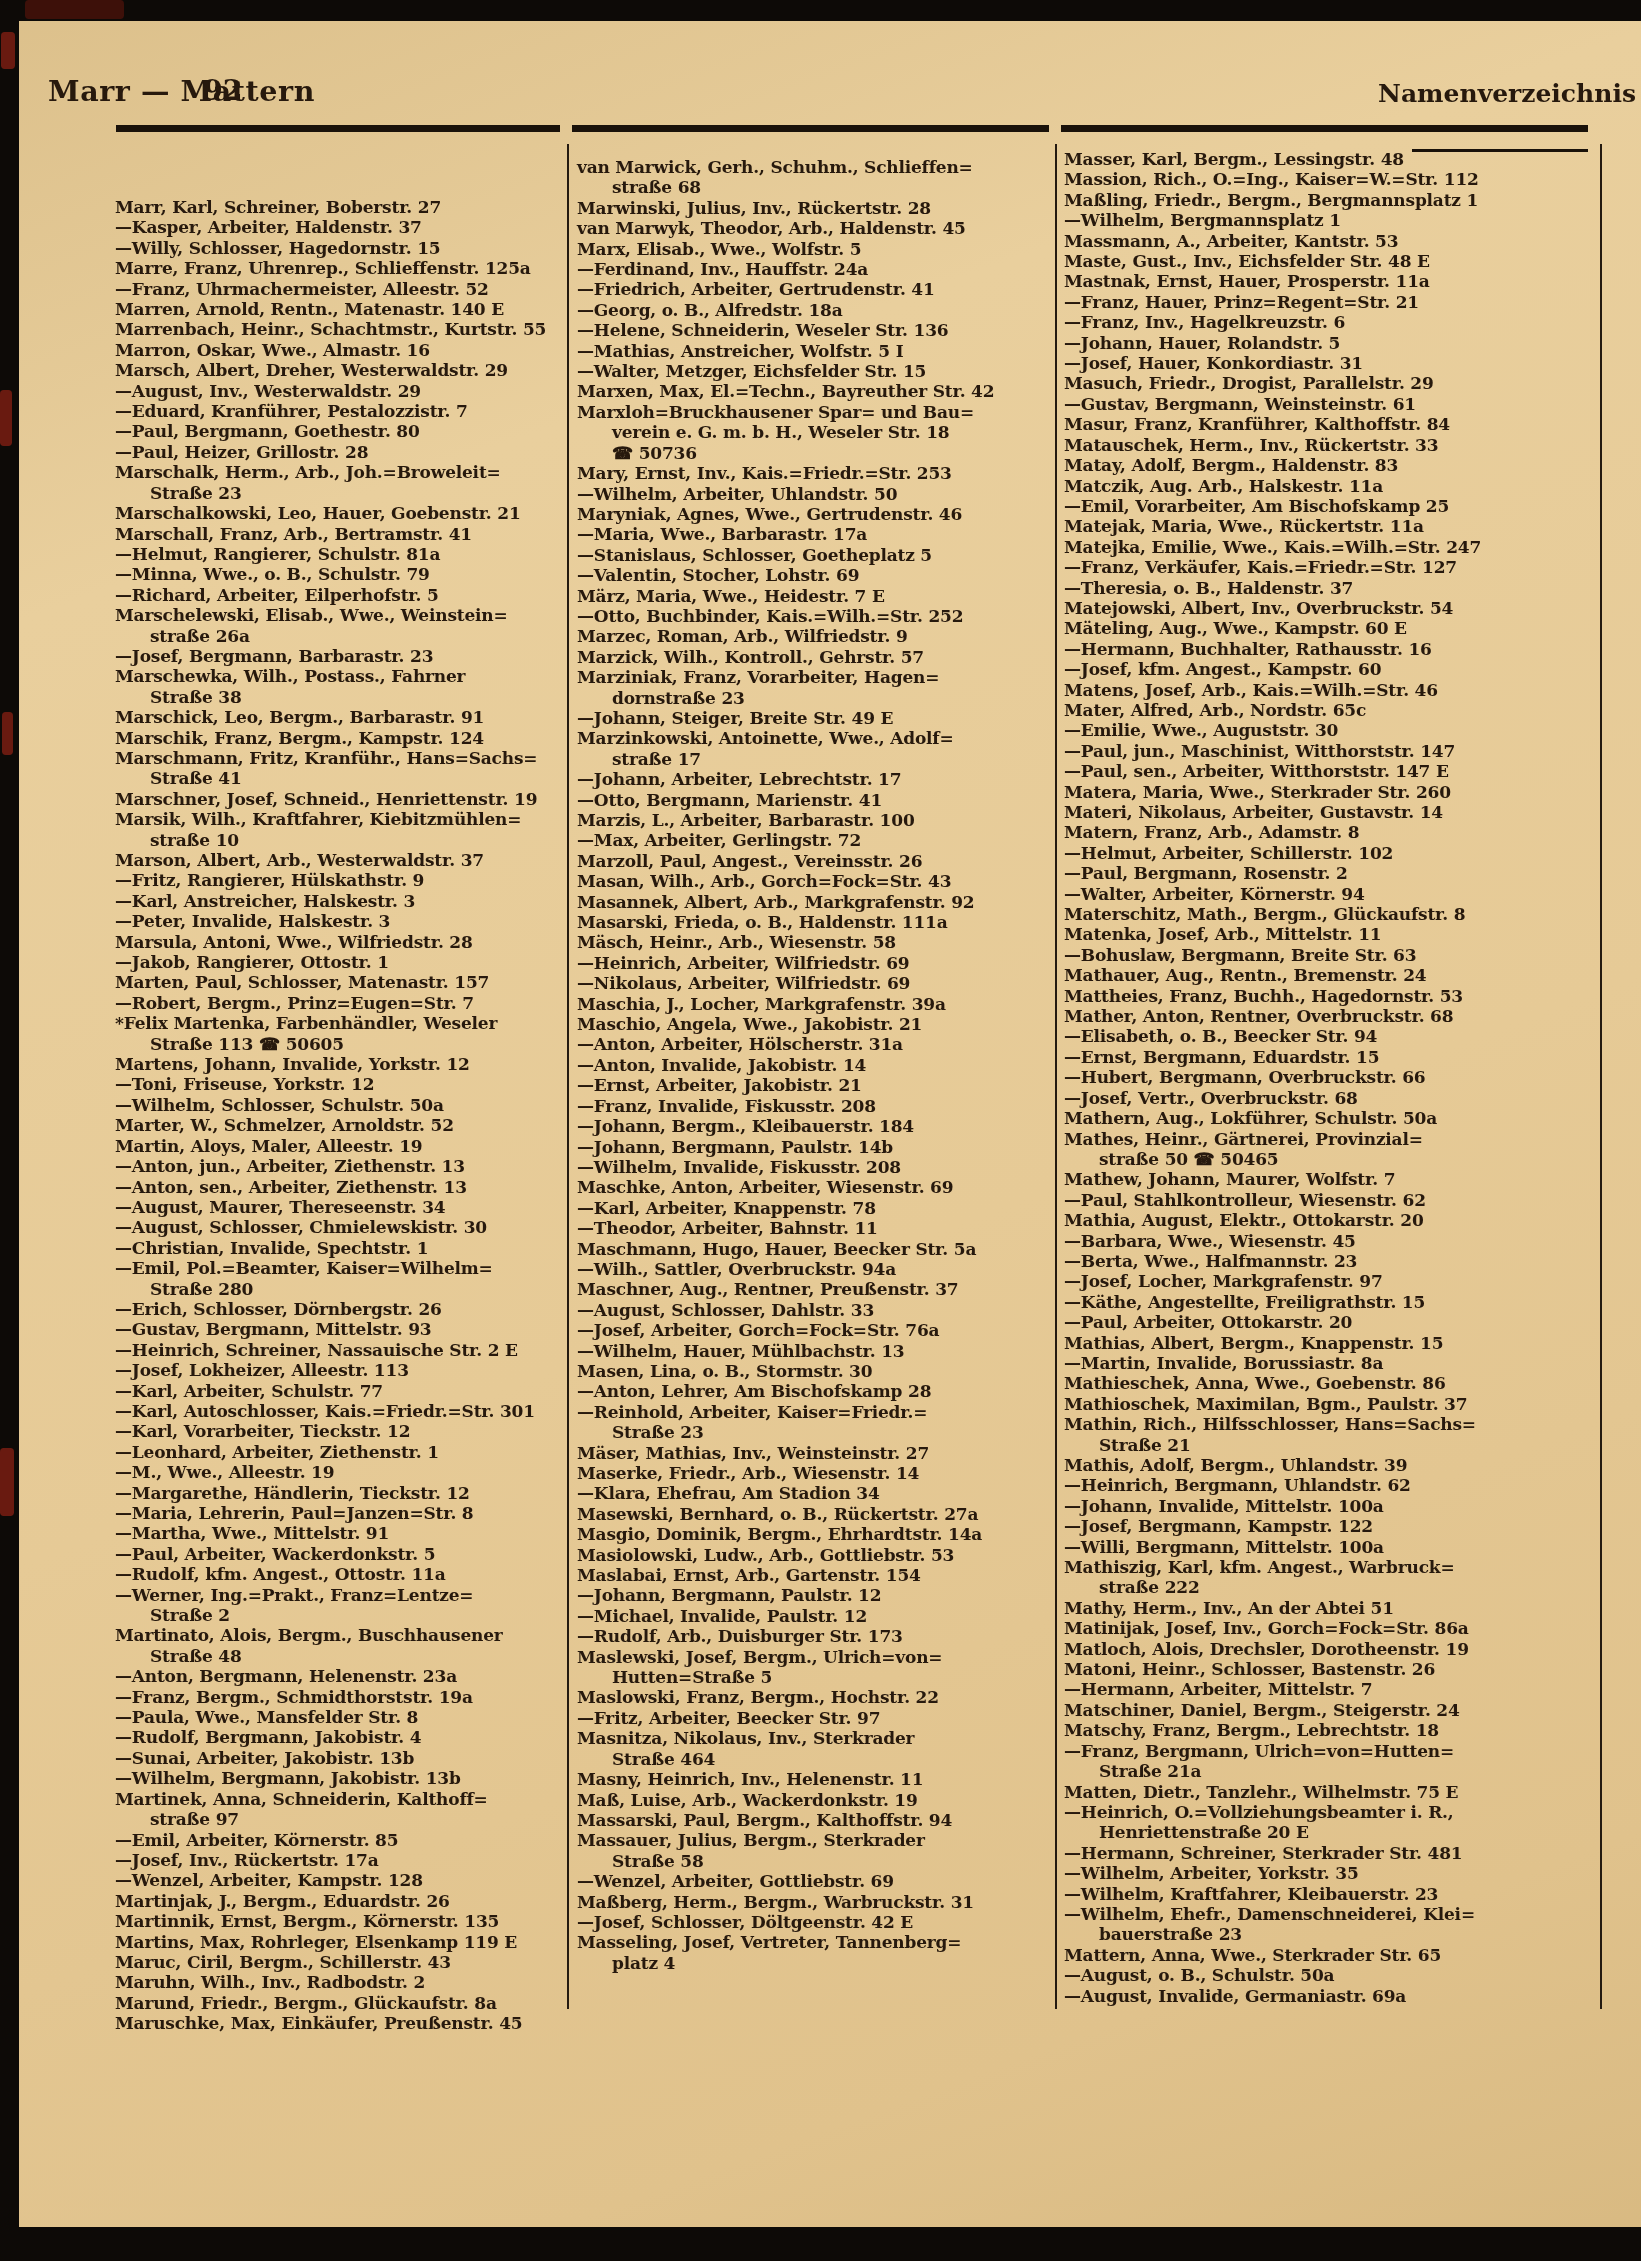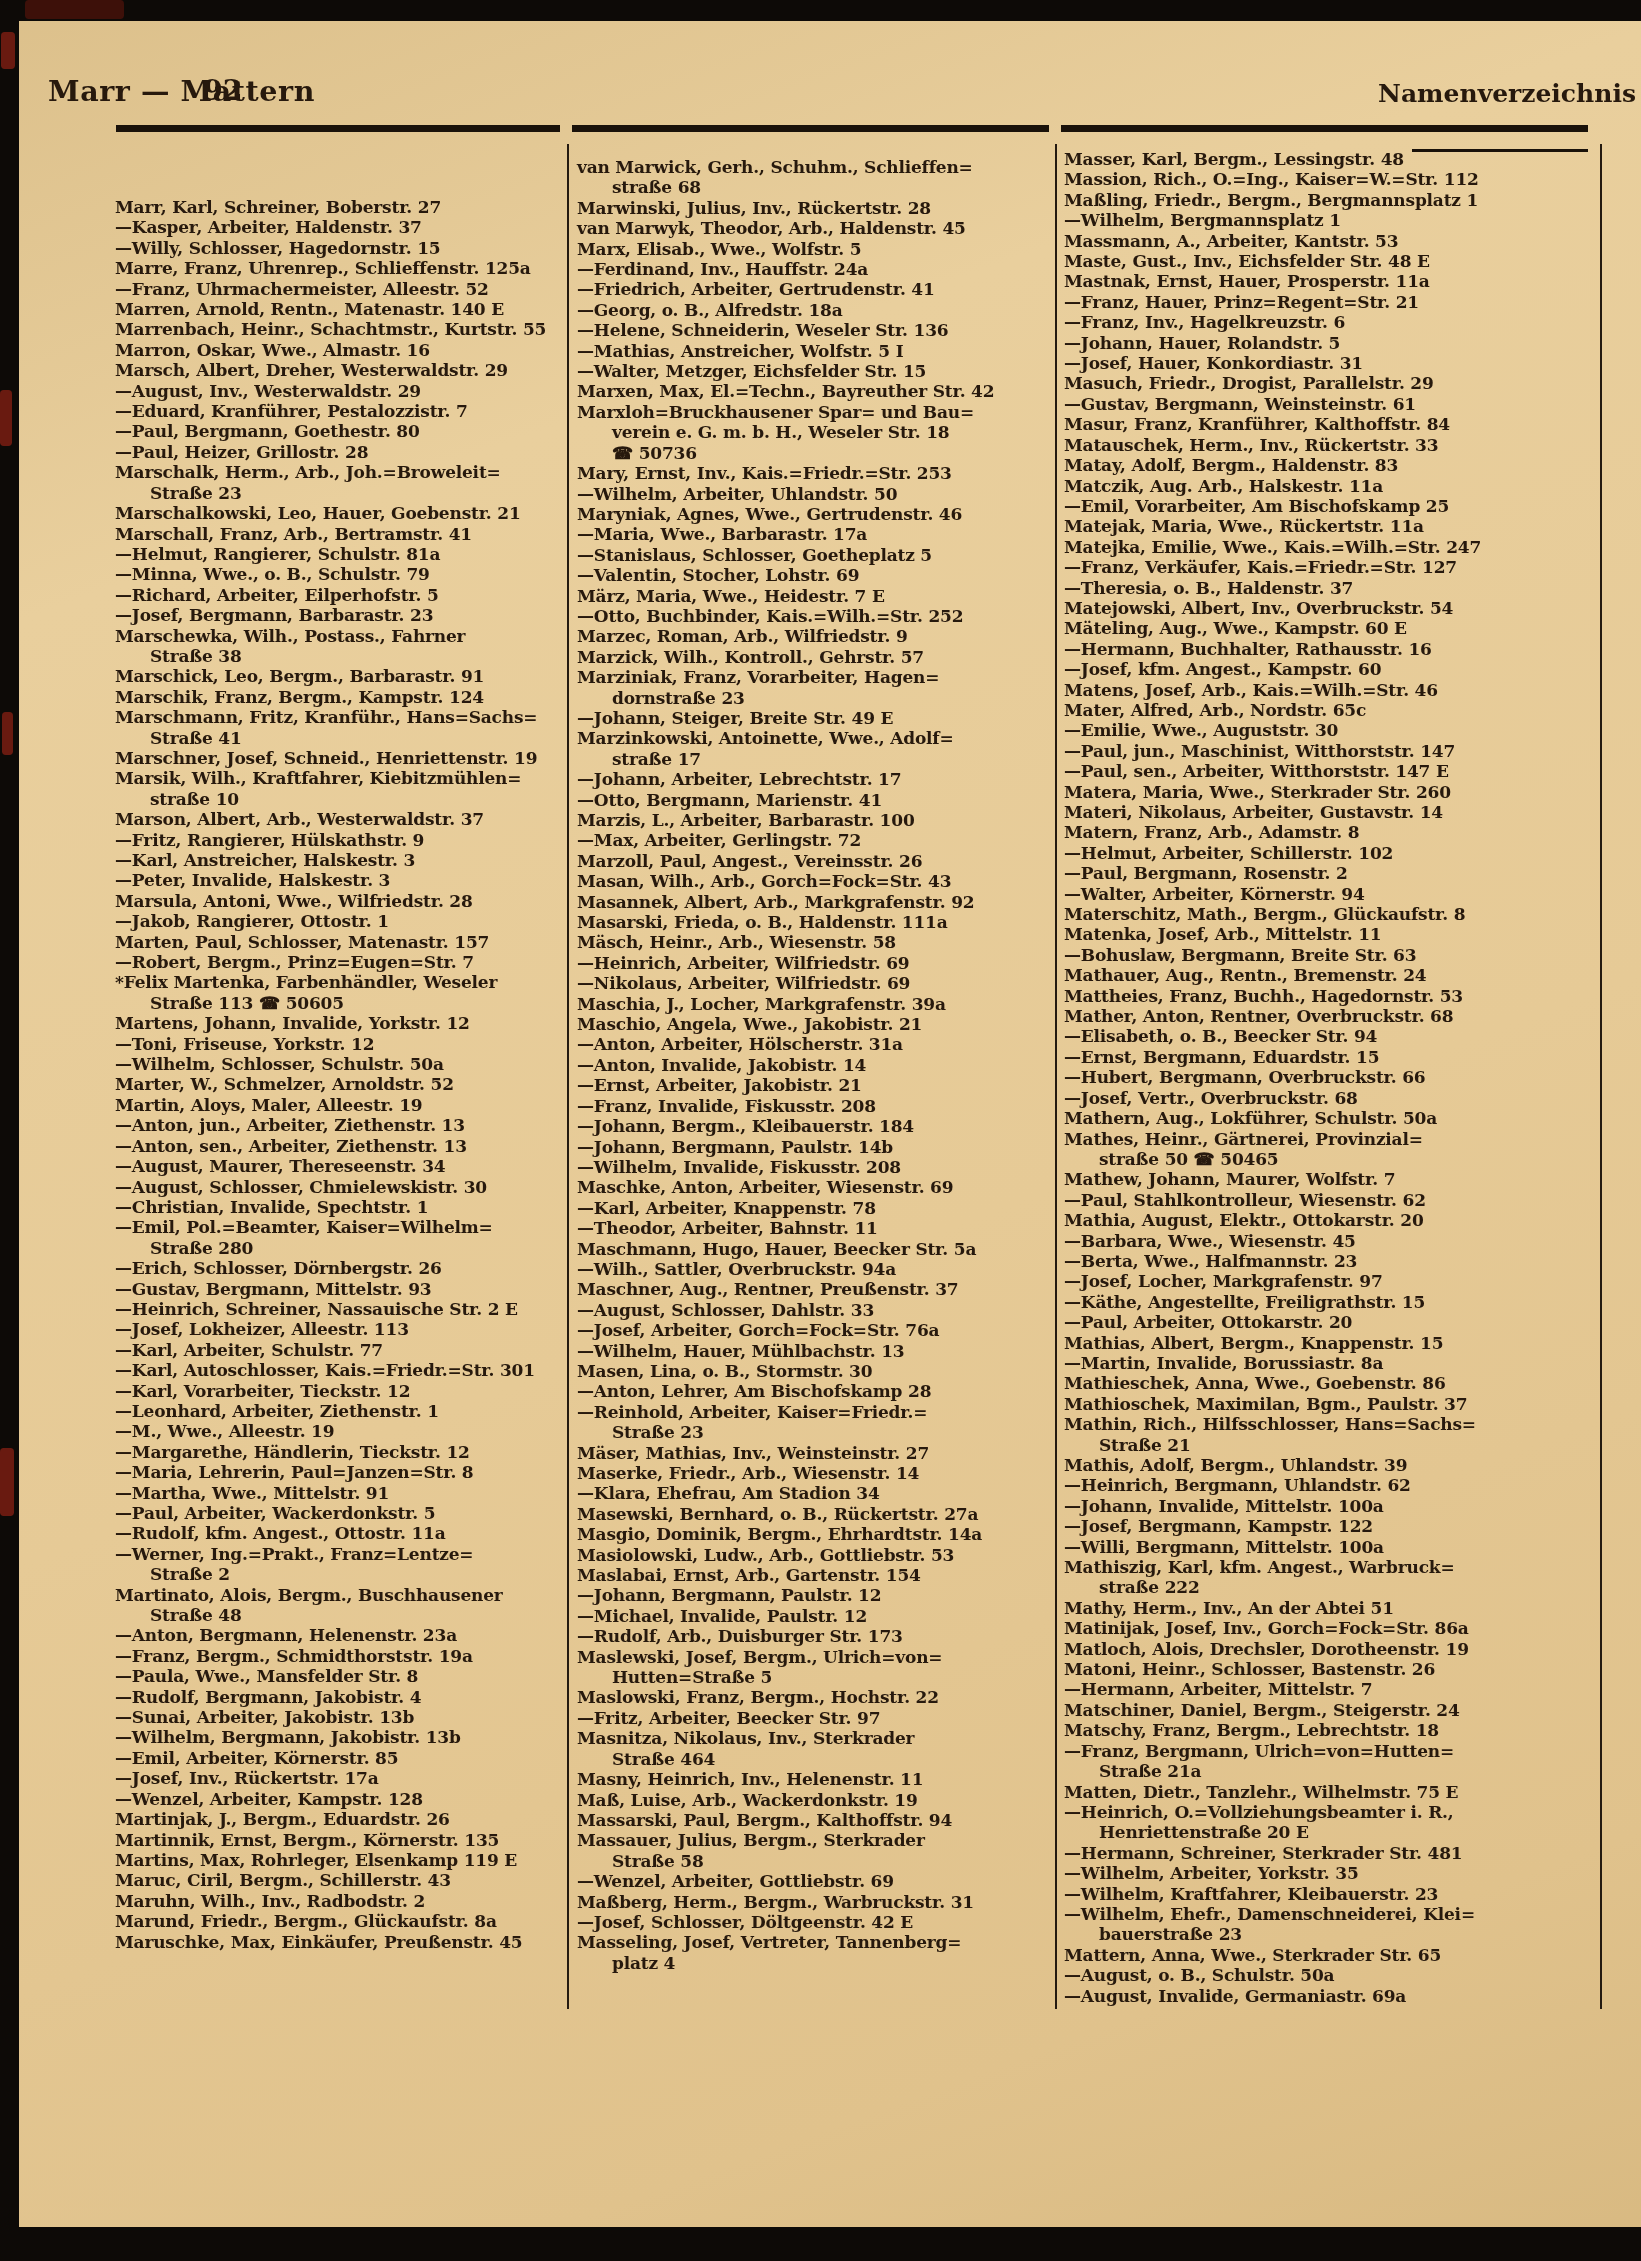--- a/index.html
+++ b/index.html
@@ -90,20 +90,22 @@
     <div class="entry">—Eduard, Kranführer, Pestalozzistr. 7</div>
     <div class="entry">—Paul, Bergmann, Goethestr. 80</div>
     <div class="entry">—Paul, Heizer, Grillostr. 28</div>
     <div class="entry">Marschalk, Herm., Arb., Joh.=Broweleit=
 Straße 23</div>
     <div class="entry">Marschalkowski, Leo, Hauer, Goebenstr. 21</div>
     <div class="entry">Marschall, Franz, Arb., Bertramstr. 41</div>
     <div class="entry">—Helmut, Rangierer, Schulstr. 81a</div>
     <div class="entry">—Minna, Wwe., o. B., Schulstr. 79</div>
     <div class="entry">—Richard, Arbeiter, Eilperhofstr. 5</div>
+    <div class="entry">Marschelewski, Elisab., Wwe., Weinstein=
+straße 26a</div>
     <div class="entry">—Josef, Bergmann, Barbarastr. 23</div>
     <div class="entry">Marschewka, Wilh., Postass., Fahrner
 Straße 38</div>
     <div class="entry">Marschick, Leo, Bergm., Barbarastr. 91</div>
     <div class="entry">Marschik, Franz, Bergm., Kampstr. 124</div>
     <div class="entry">Marschmann, Fritz, Kranführ., Hans=Sachs=
 Straße 41</div>
     <div class="entry">Marschner, Josef, Schneid., Henriettenstr. 19</div>
     <div class="entry">Marsik, Wilh., Kraftfahrer, Kiebitzmühlen=
 straße 10</div>
@@ -146,20 +148,22 @@
     <div class="entry">—Werner, Ing.=Prakt., Franz=Lentze=
 Straße 2</div>
     <div class="entry">Martinato, Alois, Bergm., Buschhausener
 Straße 48</div>
     <div class="entry">—Anton, Bergmann, Helenenstr. 23a</div>
     <div class="entry">—Franz, Bergm., Schmidthorststr. 19a</div>
     <div class="entry">—Paula, Wwe., Mansfelder Str. 8</div>
     <div class="entry">—Rudolf, Bergmann, Jakobistr. 4</div>
     <div class="entry">—Sunai, Arbeiter, Jakobistr. 13b</div>
     <div class="entry">—Wilhelm, Bergmann, Jakobistr. 13b</div>
+    <div class="entry">Martinek, Anna, Schneiderin, Kalthoff=
+straße 97</div>
     <div class="entry">—Emil, Arbeiter, Körnerstr. 85</div>
     <div class="entry">—Josef, Inv., Rückertstr. 17a</div>
     <div class="entry">—Wenzel, Arbeiter, Kampstr. 128</div>
     <div class="entry">Martinjak, J., Bergm., Eduardstr. 26</div>
     <div class="entry">Martinnik, Ernst, Bergm., Körnerstr. 135</div>
     <div class="entry">Martins, Max, Rohrleger, Elsenkamp 119 E</div>
     <div class="entry">Maruc, Ciril, Bergm., Schillerstr. 43</div>
     <div class="entry">Maruhn, Wilh., Inv., Radbodstr. 2</div>
     <div class="entry">Marund, Friedr., Bergm., Glückaufstr. 8a</div>
     <div class="entry">Maruschke, Max, Einkäufer, Preußenstr. 45</div>

